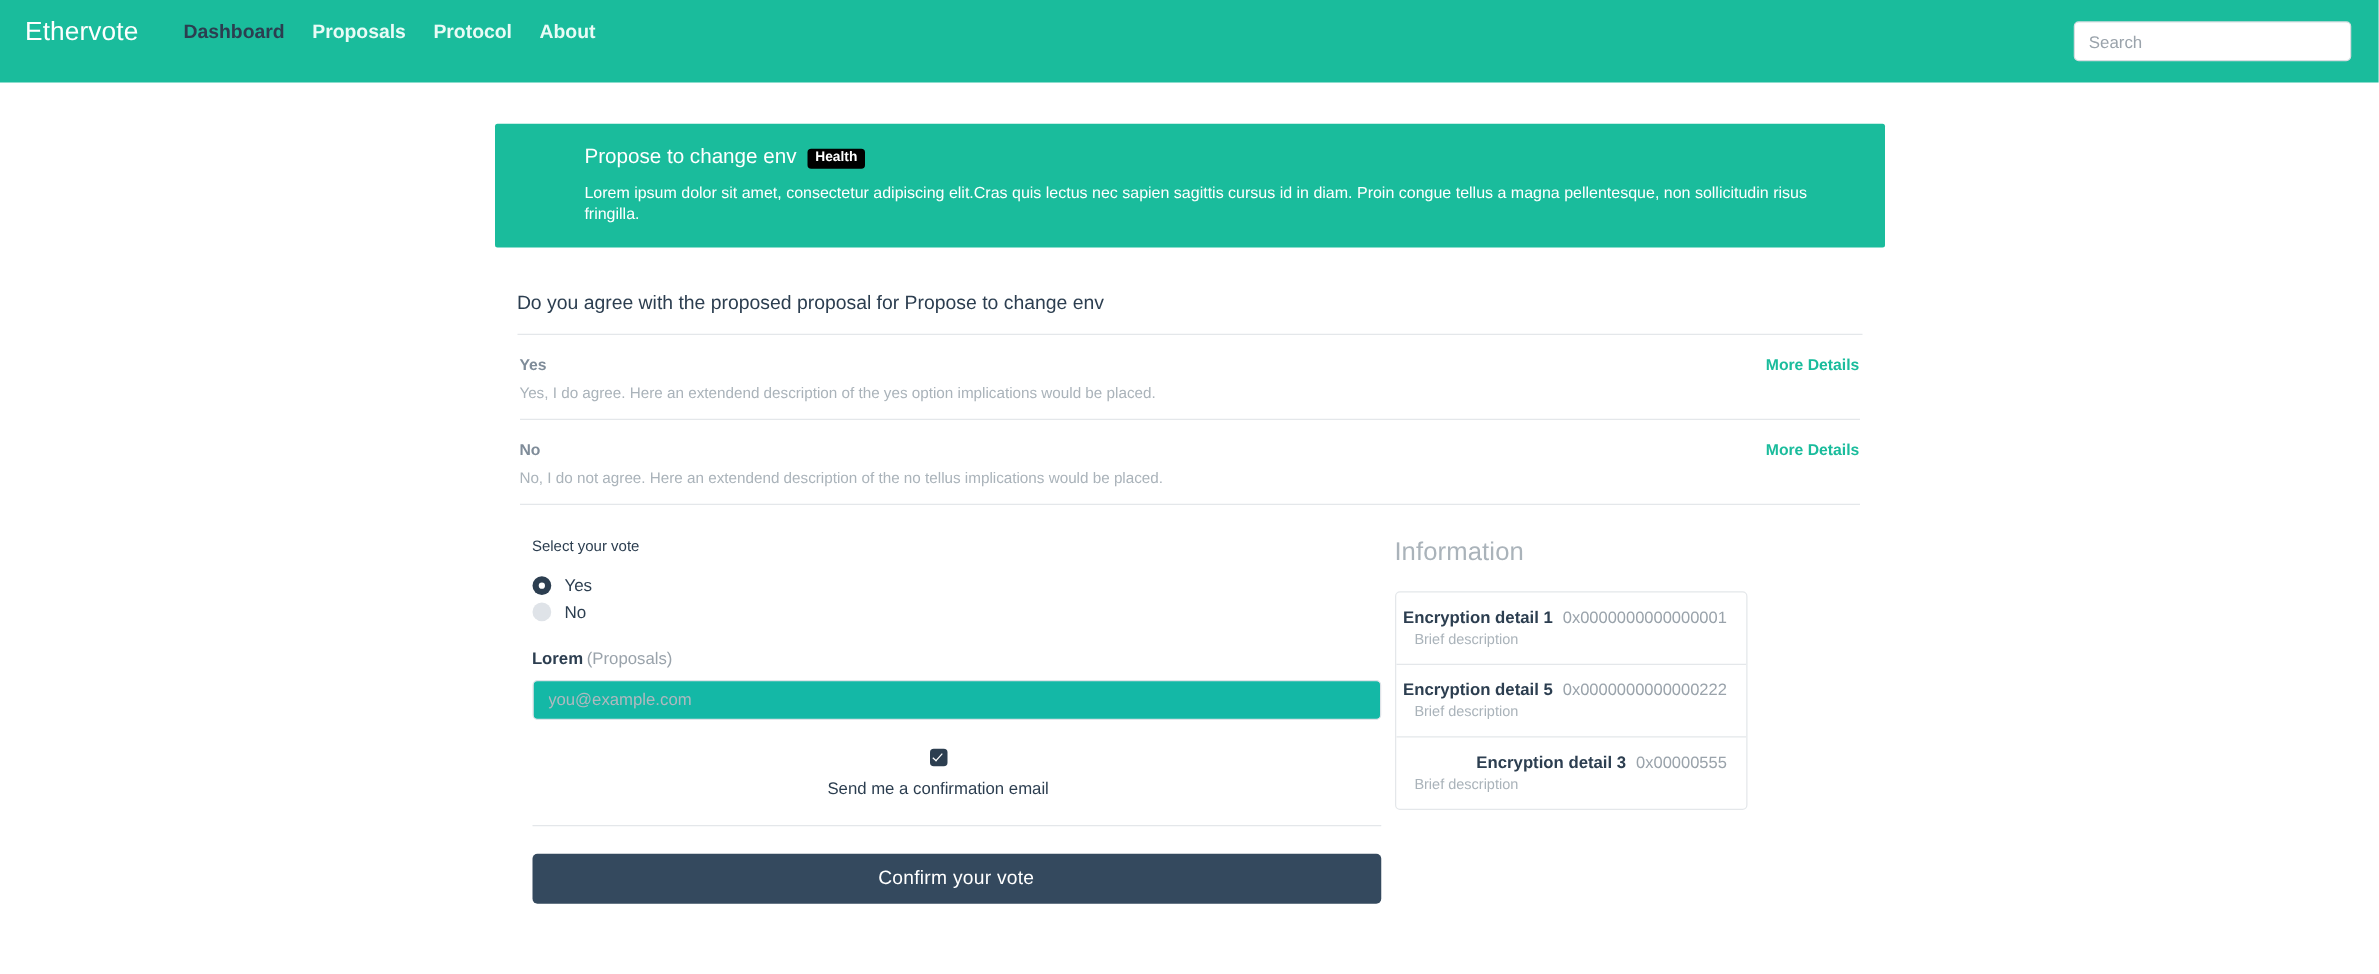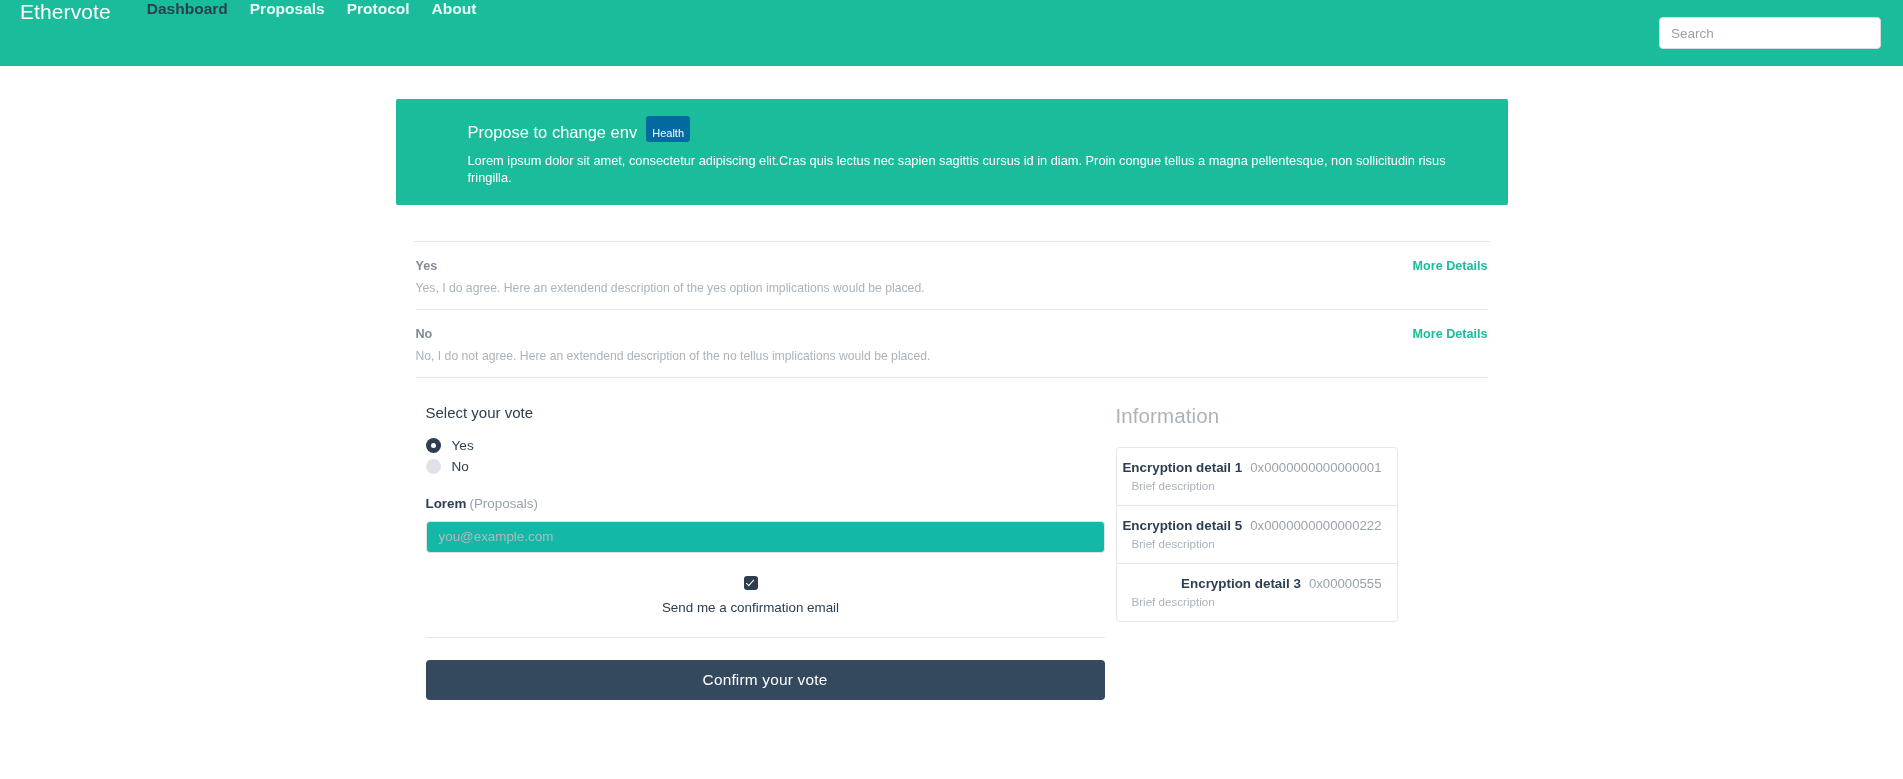--- a/index.html
+++ b/index.html
@@ -11,21 +11,21 @@
     background: #ffffff;
     font-family: "Liberation Sans", sans-serif;
     color: #2c3e50;
   }
 
   
   .navbar {
     height: 66px;
     background: #1abc9c;
     display: flex;
-    align-items: flex-start;
+    align-items: center;
     padding: 0 22px 15px 20px;
     position: relative;
   }
   .brand {
     color: #ffffff;
     font-size: 21px;
     font-weight: 400;
     letter-spacing: .1px;
     margin-right: 36px;
     white-space: nowrap;
@@ -86,25 +86,25 @@
     align-items: flex-end;
     gap: 9px;
     margin-bottom: 10px;
   }
   .banner-title {
     font-size: 16.5px;
     font-weight: 400;
     color: #ffffff;
   }
   .banner-badge {
-    background: #0369a1;
+    background: #000000;
     color: #ffffff;
     font-size: 11px;
-    font-weight: 400;
-    padding: 12px 6px 3px;
+    font-weight: 700;
+    padding: 2px 6px 3px;
     border-radius: 3px;
     line-height: 1;
     white-space: nowrap;
   }
   .banner-desc {
     font-size: 12.8px;
     line-height: 1.35;
     color: #ffffff;
   }
 
@@ -158,21 +158,21 @@
   .lower-left {
     width: 662px;
     padding-left: 12px;
   }
   .lower-right {
     width: 432px;
     padding-left: 40px;
   }
 
   .form-legend {
-    font-size: 15px;
+    font-size: 12px;
     color: #2c3e50;
     margin-bottom: 17px;
   }
 
   .radio-row {
     display: flex;
     align-items: center;
     gap: 11px;
     margin-bottom: 6px;
     cursor: pointer;
@@ -338,20 +338,21 @@
 
     <div class="banner">
       <div class="banner-title-row">
         <span class="banner-title">Propose to change env</span>
         <span class="banner-badge">Health</span>
       </div>
       <div class="banner-desc">Lorem ipsum dolor sit amet, consectetur adipiscing elit.Cras quis lectus nec sapien sagittis cursus id in diam. Proin congue tellus a magna pellentesque, non sollicitudin risus fringilla.</div>
     </div>
 
     <div class="question-block">
+      <div class="question-title">Do you agree with the proposed proposal for Propose to change env</div>
       <hr class="hr">
 
       <div class="option-row">
         <div class="option-head">
           <span class="option-label">Yes</span>
           <span class="option-more">More Details</span>
         </div>
         <div class="option-desc">Yes, I do agree. Here an extendend description of the yes option implications would be placed.</div>
       </div>
 

